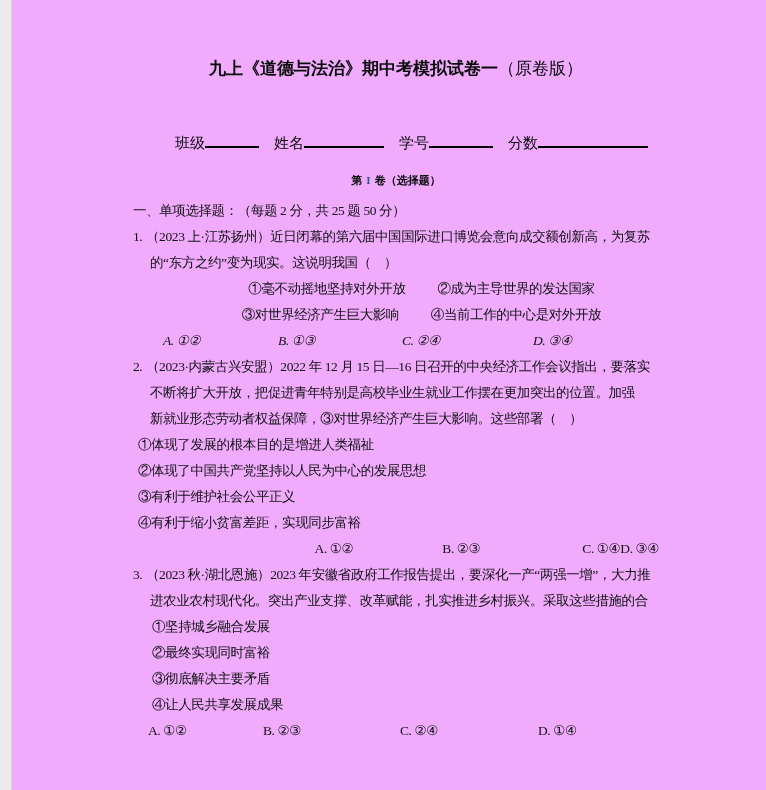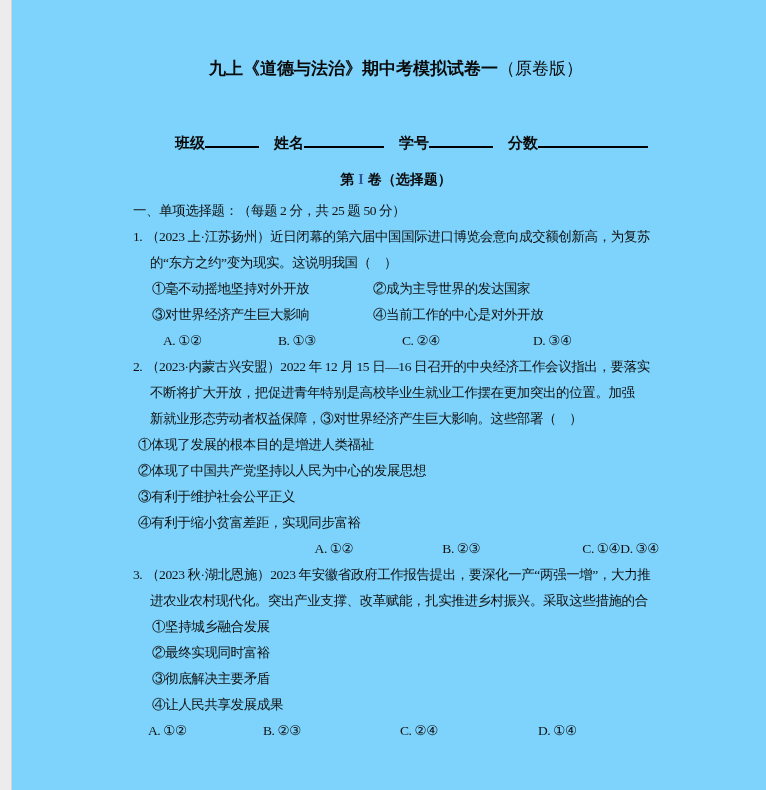--- a/index.html
+++ b/index.html
@@ -18,21 +18,21 @@
   }
   .gutter {
     position: absolute;
     left: 0; top: 0; bottom: 0;
     width: 11px;
     background: #ececec;
   }
   .page {
     position: absolute;
     left: 11px; top: 0; right: 0; bottom: 0;
-    background: #7dd3fc;
+    background: #f0abfc;
     border-left: 1px solid #d4d4d4;
   }
   .content {
     position: absolute;
     left: 121px; 
     top: 0;
     width: 526px;
   }
   .title {
     margin: 58px 0 0 0;
@@ -47,42 +47,42 @@
   .t-suffix {
     font-weight: normal;
     font-family: "Liberation Serif", "DejaVu Serif", serif;
   }
   .info-line {
     margin-top: 51px;
     margin-left: 42px;
     height: 22px;
     line-height: 22px;
     white-space: nowrap;
-    font-weight: bold;
+    font-weight: normal;
     font-size: 15px;
     color: #0a0a0a;
   }
   .info-field { margin-right: 15px; }
   .blank {
     display: inline-block;
     height: 15px;
     border-bottom: 2px solid #000;
     vertical-align: baseline;
   }
   .blank.w1 { width: 54px; }
   .blank.w2 { width: 80px; }
   .blank.w3 { width: 64px; }
   .blank.w4 { width: 110px; }
   .part-header {
     margin-top: 16px;
     height: 22px;
     line-height: 22px;
     text-align: center;
     font-weight: bold;
-    font-size: 14px;
+    font-size: 11px;
     color: #0a0a0a;
     white-space: nowrap;
   }
   .roman {
     color: #2b579a;
     padding: 0 4px;
     font-family: "Liberation Serif", "DejaVu Serif", serif;
   }
   .doc-body {
     margin-top: 7px;
@@ -94,22 +94,22 @@
     line-height: 26px;
     white-space: nowrap;
   }
   .qnum { display: inline-block; min-width: 13px; }
   .cont { padding-left: 17px; }
   .options { padding-left: 19px; }
   .opt.col1 { display: inline-block; width: 221px; }
   .choices { padding-left: 30px; }
   .ch { display: inline-block; }
   
-  .q1 .options { padding-left: 19px; }
-  .q1 .choices { padding-left: 30px; }
+  .q1 .options { padding-left: 19px; text-align: center; }
+  .q1 .choices { padding-left: 30px; font-style: italic; }
   .q1 .c1 { width: 115px; } .q1 .c2 { width: 124px; } .q1 .c3 { width: 131px; }
   .q2 .options { padding-left: 5px; }
   .q2 .choices { padding-left: 8px; text-align: right; }
   .q2 .c1 { width: 135px; } .q2 .c2 { width: 127px; } .q2 .c3 { width: 140px; }
   .q3 .options { padding-left: 19px; font-family: Liberation Serif, serif; }
   .q3 .choices { padding-left: 15px; }
   .q3 .c1 { width: 115px; } .q3 .c2 { width: 137px; } .q3 .c3 { width: 138px; }
 </style>
 </head>
 <body>

